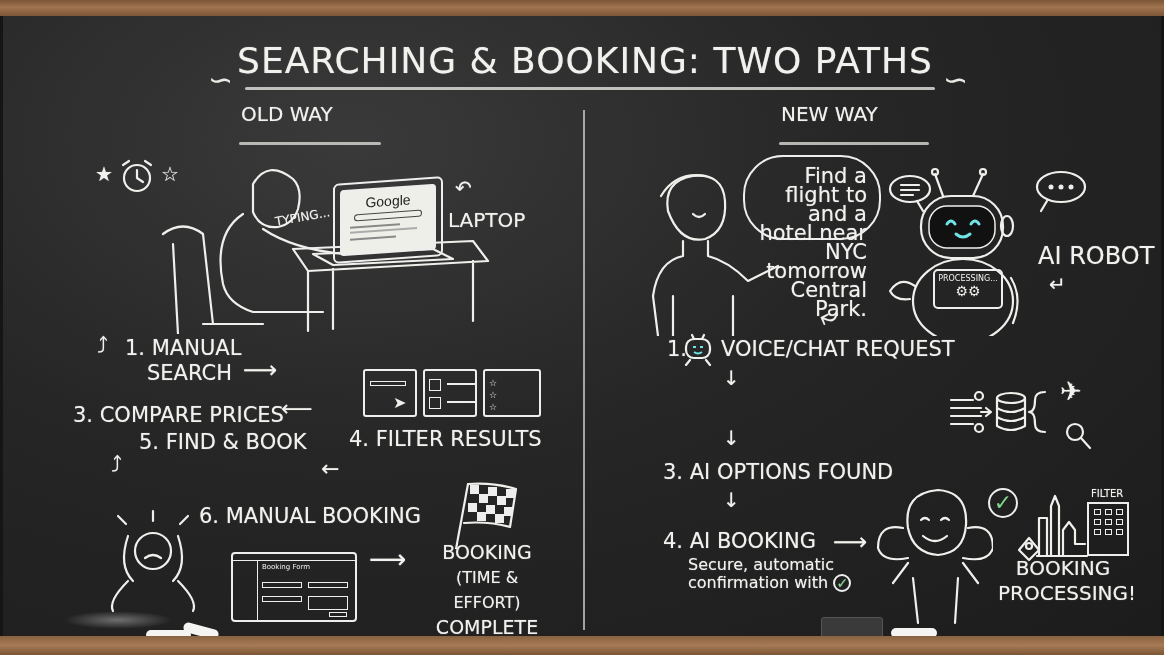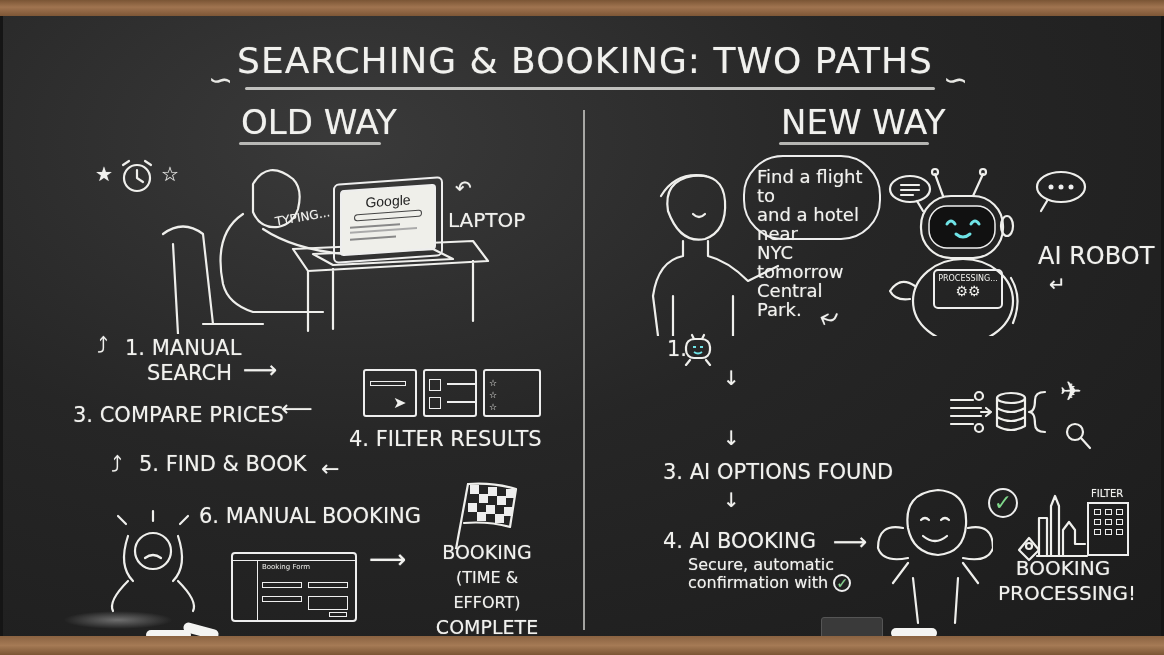--- a/index.html
+++ b/index.html
@@ -12,25 +12,25 @@
   .board{position:absolute;left:0;top:16px;width:1164px;height:620px;
     background:radial-gradient(ellipse at 30% 20%,#3a3a3a 0%,#262626 45%,#1c1c1c 100%);
     border-left:3px solid #151515;border-right:3px solid #151515}
   .chalk{color:#f1f1ee;text-shadow:0 0 1px rgba(255,255,255,.5)}
   .abs{position:absolute}
   .title{left:0;top:40px;width:1164px;text-align:center;font-size:36px;letter-spacing:1px;
     font-family:"DejaVu Sans",sans-serif;font-weight:normal}
   .title-underline{left:242px;top:87px;width:690px;height:3px;background:#d9d9d6;border-radius:2px;opacity:.85}
   .swirl{top:46px;font-size:30px;color:#e8e8e4}
   .divider{left:580px;top:110px;width:2px;height:520px;background:#cfcfcb;opacity:.75}
-  .subhead{font-size:34px;top:104px}
+  .subhead{font-size:20px;top:104px}
   .subhead-ul{height:3px;background:#d9d9d6;border-radius:2px;opacity:.8}
   .step{font-size:21px;white-space:nowrap}
   .small{font-size:16px}
-  .bubble{border:2.5px solid #eee;border-radius:40px;text-align:left;font-size:18px;line-height:19px;padding:10px 12px}
+  .bubble{border:2.5px solid #eee;border-radius:40px;text-align:right;font-size:21px;line-height:19px;padding:10px 12px}
   .icon-line{stroke:#efefec;stroke-width:2.2;fill:none;stroke-linecap:round;stroke-linejoin:round}
   .screen{background:#efefea;border:2px solid #eee;border-radius:4px}
   .green{color:#7fd88a}
   .eraser{left:818px;top:617px;width:62px;height:20px;background:#3a3a3a;border-radius:3px 3px 0 0;border:1px solid #555}
   .chalkstick{height:10px;background:#f4f4f2;border-radius:5px}
 </style>
 </head>
 <body>
 
 <div class="frame-top"></div>
@@ -97,21 +97,21 @@
       <div style="position:absolute;left:22px;top:12px;width:28px;height:2px;background:#eee"></div>
       <div style="position:absolute;left:22px;top:30px;width:28px;height:2px;background:#eee"></div>
     </div>
     <div style="flex:1;border:2px solid #eee;border-radius:3px;position:relative;font-size:9px;line-height:12px;padding:6px 0 0 4px">☆<br>☆<br>☆</div>
   </div>
 
   <div class="abs step chalk" style="left:70px;top:387px">3. COMPARE PRICES</div>
   <div class="abs chalk" style="left:278px;top:380px;font-size:22px">⟵</div>
 
   <div class="abs step chalk" style="left:346px;top:411px">4. FILTER RESULTS</div>
-  <div class="abs step chalk" style="left:136px;top:436px">5. FIND &amp; BOOK</div>
+  <div class="abs step chalk" style="left:136px;top:414px">5. FIND &amp; BOOK</div>
   <div class="abs chalk" style="left:108px;top:436px;font-size:22px">⤴</div>
   <div class="abs chalk" style="left:318px;top:440px;font-size:22px">←</div>
 
   <div class="abs step chalk" style="left:196px;top:488px">6. MANUAL BOOKING</div>
 
   <svg class="abs" style="left:95px;top:490px" width="110" height="110">
     <circle class="icon-line" cx="55" cy="45" r="18"></circle>
     <path class="icon-line" d="M30 30 q-10 30 5 45 M80 30 q10 30 -5 45 M47 52 q8 -6 16 0 M30 75 q-20 20 -15 30 M80 75 q20 20 15 30 M20 10 l8 8 M55 5 v10 M90 10 l-8 8"></path>
   </svg>
 
@@ -196,20 +196,21 @@
   <div class="abs chalk" style="left:1035px;top:226px;font-size:24px">AI ROBOT</div>
   <div class="abs chalk" style="left:1046px;top:256px;font-size:20px">↵</div>
   <div class="abs chalk" style="left:818px;top:282px;font-size:30px;transform:rotate(20deg)">⤶</div>
 
   <div class="abs step chalk" style="left:664px;top:321px">1.</div>
   <svg class="abs" style="left:677px;top:314px" width="36" height="36">
     <rect class="icon-line" x="6" y="9" width="24" height="19" rx="8"></rect>
     <path class="icon-line" d="M12 5 l2 4 M24 5 l-2 4 M10 30 l-4 5 M26 30 l4 5"></path>
     <path d="M13 17 h3 M20 17 h3 M14 22 q4 3 8 0" stroke="#6fe3e6" stroke-width="1.8" fill="none"></path>
   </svg>
+  <div class="abs step chalk" style="left:718px;top:321px">VOICE/CHAT REQUEST</div>
   <div class="abs chalk" style="left:720px;top:350px;font-size:20px">↓</div>
 
   <svg class="abs" style="left:946px;top:362px" width="150" height="80">
     <path class="icon-line" d="M2 22 h22 M2 30 h30 M2 38 h30 M2 46 h22 M32 34 h10 l-5 -4 M42 34 l-5 4"></path>
     <circle class="icon-line" cx="30" cy="18" r="4"></circle>
       <circle class="icon-line" cx="30" cy="50" r="4"></circle>
     <ellipse class="icon-line" cx="62" cy="20" rx="14" ry="5"></ellipse>
       <path class="icon-line" d="M48 20 v28 q14 8 28 0 v-28 M48 30 q14 8 28 0 M48 39 q14 8 28 0"></path>
     <path class="icon-line" d="M80 34 q6 0 6 -12 q0 -8 10 -8 M80 34 q6 0 6 12 q0 8 10 8"></path>
   </svg>

